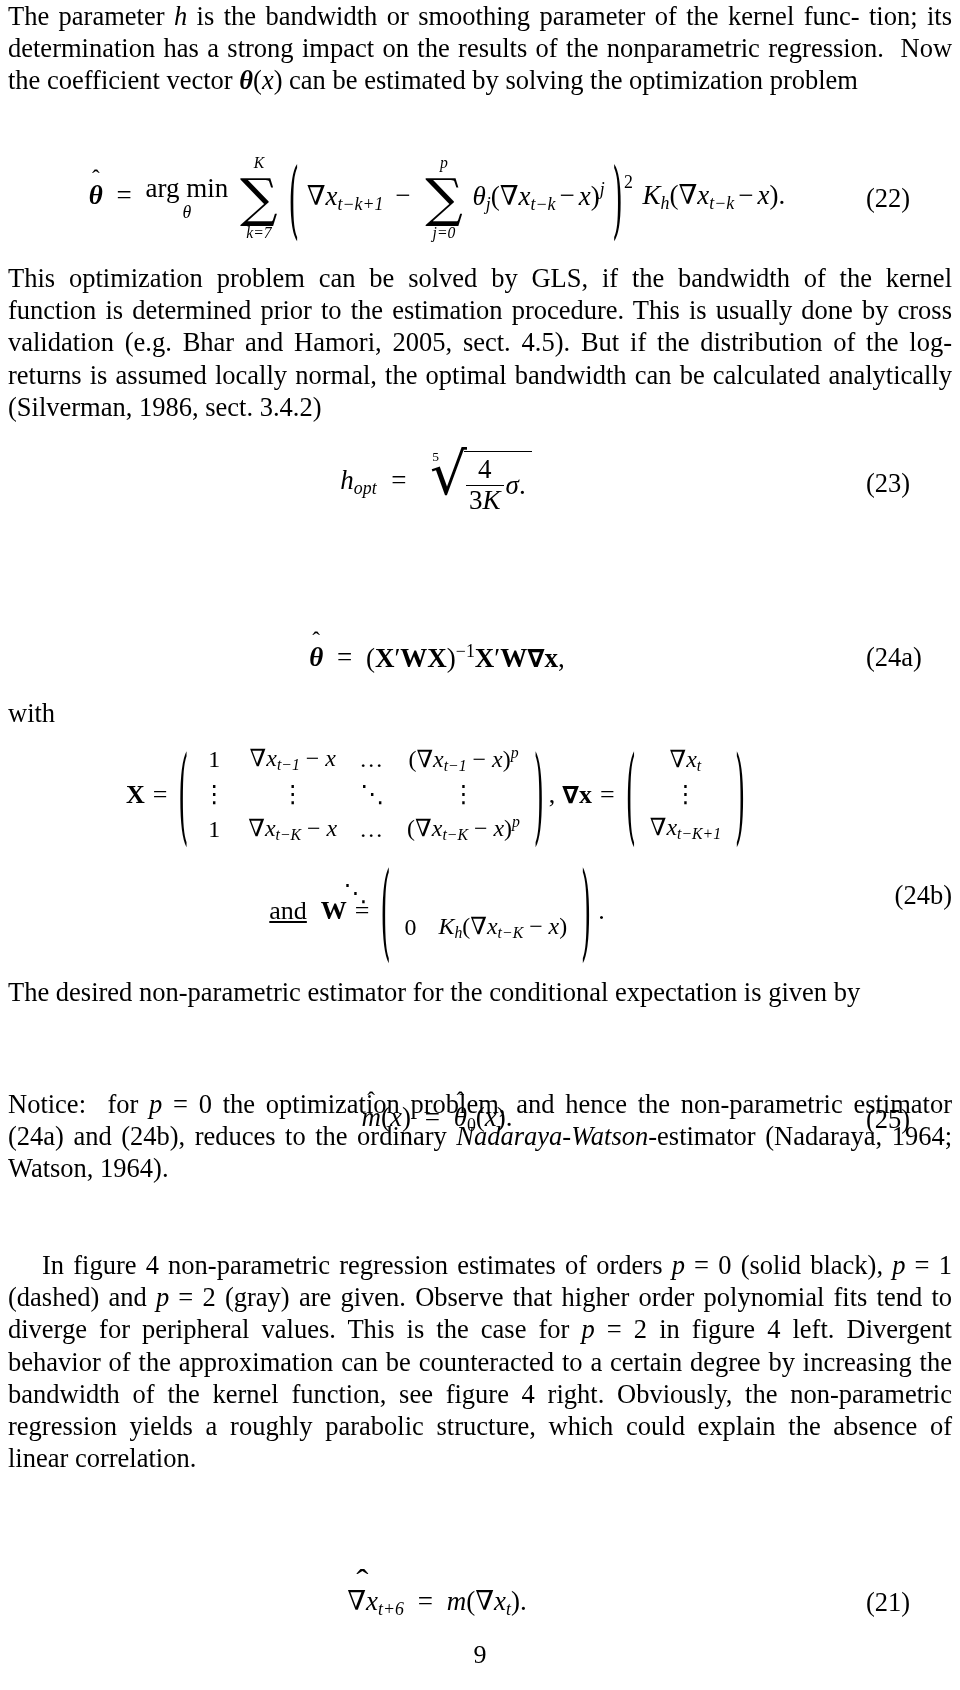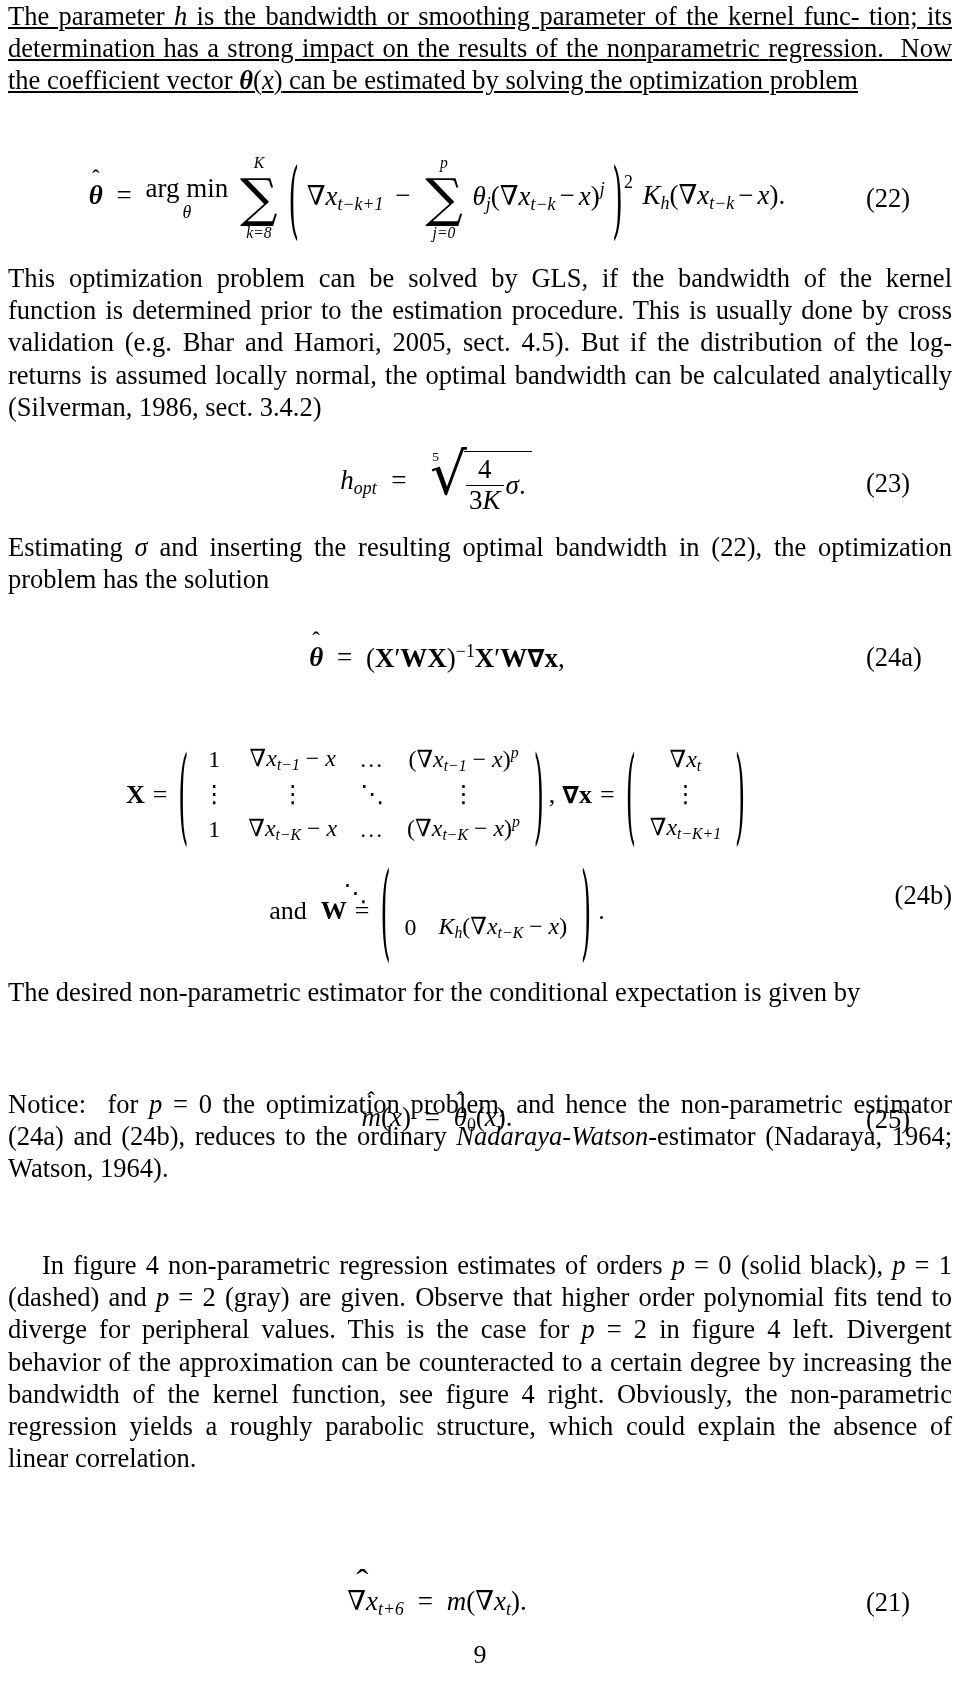--- a/index.html
+++ b/index.html
@@ -222,42 +222,42 @@
     text-align: center;
     font-size: 26px;
   }
   .dots3 { letter-spacing: 2px; }
 </style>
 </head>
 <body>
 
 <div class="page">
 
-  <div class="body-col" style="top: 0px; text-decoration: underline;">
+  <div class="body-col" style="top: 0px;">
     <p class="para" style="text-align:justify;">
       <span>The parameter <i>h</i> is the bandwidth or smoothing parameter of the kernel func-</span>
       <span>tion; its determination has a strong impact on the results of the nonparametric</span>
       <span>regression.&nbsp; Now the coefficient vector <span class="bi">θ</span><span class="m">(<i>x</i>)</span> can be estimated by solving the</span>
       <span>optimization problem</span>
     </p>
   </div>
 
   <div class="eqline" style="top: 150px; height: 96px;">
     <div class="eqbody">
       <span class="m" style="font-size:27px;">
         <span class="hat"><span class="acc">ˆ</span><span class="bi">θ</span></span>
         <span style="padding:0 7px;">=</span>
         <span class="argmin">
           <span class="top">arg min</span>
           <span class="bot">θ</span>
         </span>
         <span class="bigop">
           <span class="lim">K</span>
           <span class="glyph">∑</span>
-          <span class="lim">k=8</span>
+          <span class="lim">k=7</span>
         </span>
         <span class="delim tall">(</span>
         <span class="nabla">∇</span><i>x</i><span class="sub">t−k+1</span>
         <span style="padding:0 5px;">−</span>
         <span class="bigop">
           <span class="lim">p</span>
           <span class="glyph">∑</span>
           <span class="lim">j=0</span>
         </span>
         <i>θ</i><span class="sub">j</span><span class="up">(</span><span class="nabla">∇</span><i>x</i><span class="sub">t−k</span><span style="padding:0 4px;">−</span><i>x</i><span class="up">)</span><span class="sup">j</span>
@@ -286,35 +286,35 @@
               <span class="den">3<i>K</i></span>
             </span>
             <i>σ</i>.
           </span>
         </span>
       </span>
     </div>
     <div class="eqtag">(23)</div>
   </div>
 
-  <div class="body-col" style="top: 531px;">
-    <p class="para">Estimating <i>σ</i> and inserting the resulting optimal bandwidth in (22), the optimization problem has the solution</p>
-  </div>
 
   <div class="eqline" style="top: 630px; height: 54px;">
     <div class="eqbody">
       <span class="m" style="font-size:27px;">
         <span class="hat"><span class="acc">ˆ</span><span class="bi">θ</span></span>
         <span style="padding:0 7px;">=</span>
         <span class="up">(</span><span class="bf">X</span><span class="up">′</span><span class="bf">W</span><span class="bf">X</span><span class="up">)</span><span class="sup upr">−1</span><span class="bf">X</span><span class="up">′</span><span class="bf">W</span><span class="nablab">∇</span><span class="bf" style="font-weight:bold;">x</span><span class="up">,</span>
       </span>
     </div>
     <div class="eqtag">(24a)</div>
   </div>
 
+  <div class="body-col" style="top: 697px;">
+    <p class="para" style="text-align:left;">with</p>
+  </div>
 
   <div class="eqline" style="top: 742px; height: 110px; align-items: flex-start;">
     <div class="eqbody" style="justify-content:center; align-items:center;">
       <span class="m" style="font-size:26px; display:inline-flex; align-items:center;">
         <span class="bf" style="padding-right:8px;">X</span>
         <span style="padding-right:8px;">=</span>
         <span class="matexpr">
           <span class="paren-l"></span>
           <table class="mat">
             <tbody>
@@ -364,21 +364,21 @@
       </span>
     </div>
     <div class="eqtag" style="visibility:hidden;">(24b)</div>
   </div>
 
   <div style="position:absolute; left:866px; top:880px; width:86px; text-align:right; font-size:26.5px;">(24b)</div>
 
   <div class="eqline" style="top: 846px; height: 130px; align-items:center;">
     <div class="eqbody" style="justify-content:center;">
       <span class="m" style="font-size:26px; display:inline-flex; align-items:center;">
-        <span style="padding-right:14px;">and</span>
+        <span style="padding-right:14px;text-decoration:underline;">and</span>
         <span class="bf" style="padding-right:8px;">W</span>
         <span style="padding-right:8px;">=</span>
         <span class="matexpr">
           <span class="paren-l"></span>
           <table class="mat">
             <tbody>
             <tr>
               <td style="text-align:right; padding-right:0;"></td>
               <td style="text-align:left; padding-left:0;"><span class="ddots" style="position:relative; left:-84px;">⋱</span></td>
             </tr>

